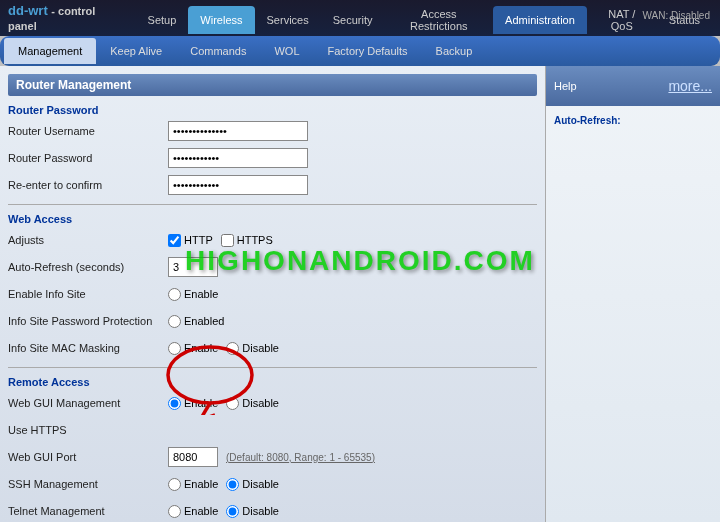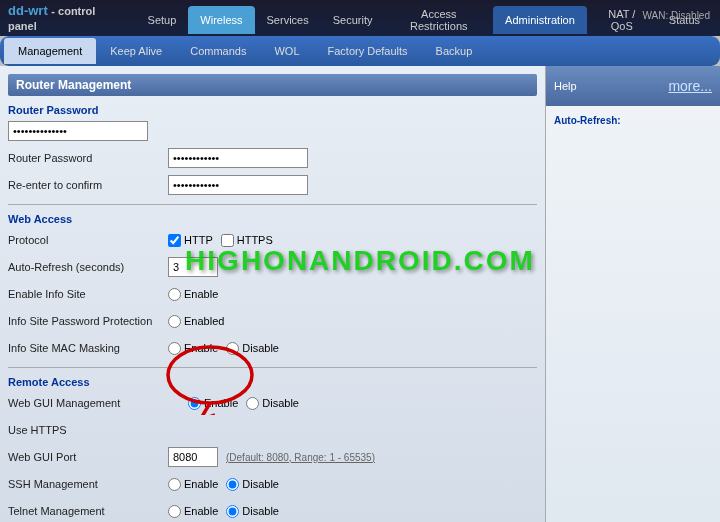--- a/index.html
+++ b/index.html
@@ -279,39 +279,40 @@
 </div>
 
 <div class="main-content">
 
   <div class="left-panel">
     <div class="section-title">Router Management</div>
 
     <div class="subsection-title">Router Password</div>
 
     <div class="form-row">
+      <div class="form-label">Router Username</div>
       <input type="password" class="form-control" value="••••••••••••••" style="">
     </div>
 
     <div class="form-row">
       <div class="form-label">Router Password</div>
       <input type="password" class="form-control" value="••••••••••••" style="">
     </div>
 
     <div class="form-row">
       <div class="form-label">Re-enter to confirm</div>
       <input type="password" class="form-control" value="••••••••••••" style="">
     </div>
 
     <hr class="divider">
 
     <div class="subsection-title">Web Access</div>
 
     <div class="form-row">
-      <div class="form-label">Protocol</div>
+      <div class="form-label">Adjusts</div>
       <div class="checkbox-group">
         <label>
           <input type="checkbox" checked="" style="">
           <span>HTTP</span>
         </label>
         <label>
           <input type="checkbox" style="">
           <span>HTTPS</span>
         </label>
       </div>
@@ -353,21 +354,21 @@
           <input type="radio" name="mac_masking" style="">
           <span>Disable</span>
         </label>
       </div>
     </div>
 
     <hr class="divider">
 
     <div class="subsection-title">Remote Access</div>
 
-    <div class="form-row" style="position:relative;gap:20px;">
+    <div class="form-row" style="position:relative;">
       <div class="form-label">Web GUI Management</div>
       <div class="radio-group">
         <label>
           <input type="radio" name="web_gui" checked="" style="">
           <span>Enable</span>
         </label>
         <label>
           <input type="radio" name="web_gui" style="">
           <span>Disable</span>
         </label>

